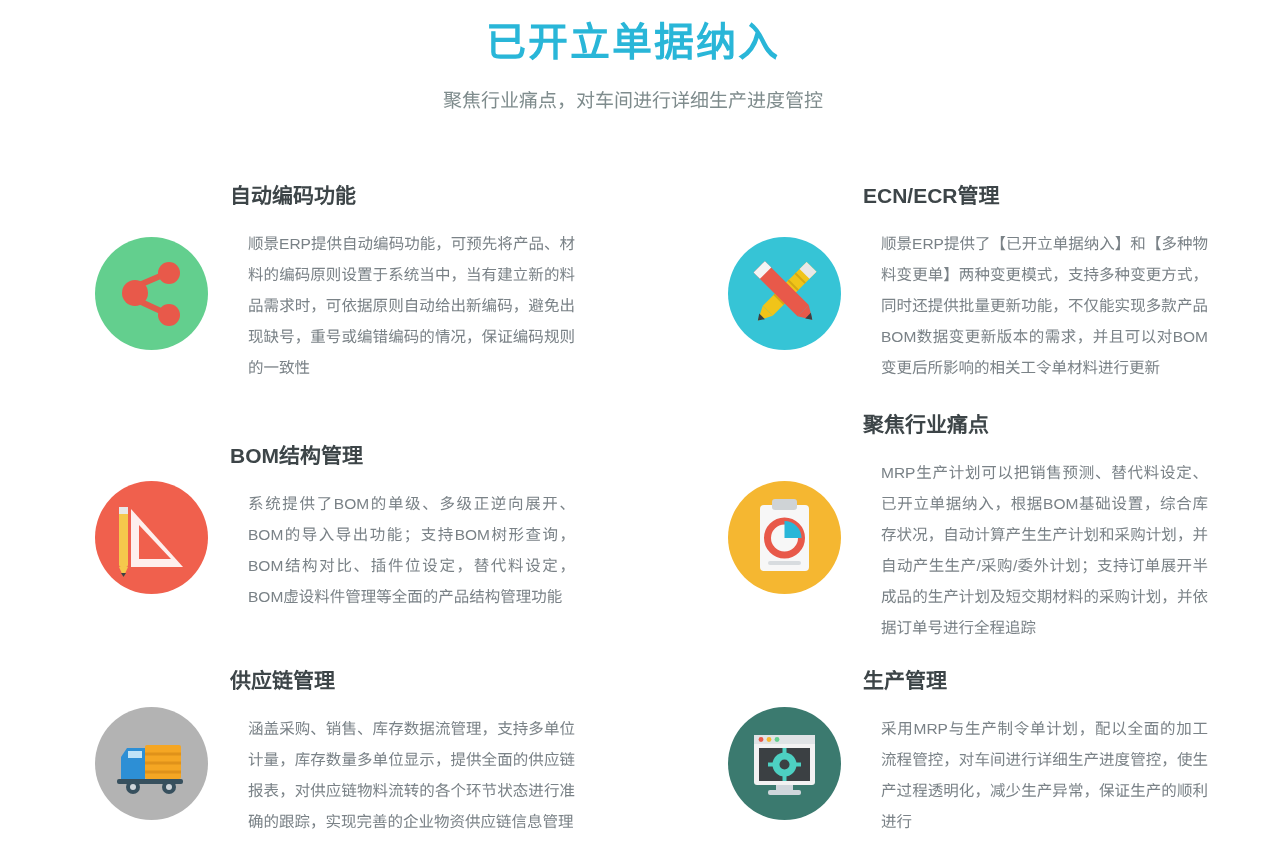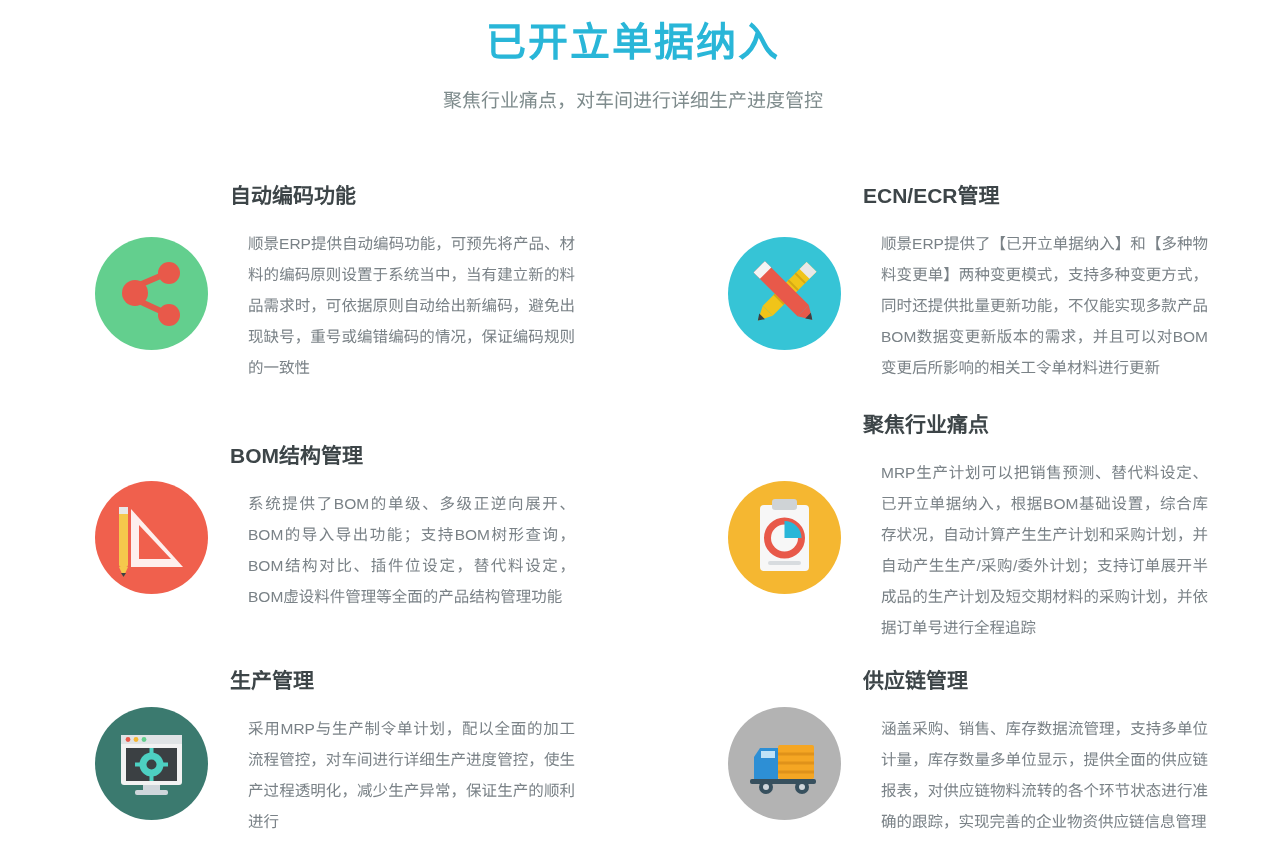--- a/index.html
+++ b/index.html
@@ -180,51 +180,20 @@
             <rect x="44" y="18" width="25" height="11" rx="3" fill="#cfd3d6"></rect>
             <circle cx="56.5" cy="57" r="17" fill="none" stroke="#e8594a" stroke-width="7"></circle>
             <path d="M56.5 40 A17 17 0 0 1 73.5 57 L56.5 57 Z" fill="#29b6d8"></path>
             <rect x="40" y="80" width="33" height="4" rx="2" fill="#d8dcdf"></rect>
           </svg>
         </div>
       </div>
       <div class="card-body">
         <h2 class="card-title">聚焦行业痛点</h2>
         <p class="card-text">MRP生产计划可以把销售预测、替代料设定、已开立单据纳入，根据BOM基础设置，综合库存状况，自动计算产生生产计划和采购计划，并自动产生生产/采购/委外计划；支持订单展开半成品的生产计划及短交期材料的采购计划，并依据订单号进行全程追踪</p>
-      </div>
-    </div>
-
-    <div class="card row3">
-      <div class="icon-wrap">
-        <div class="icon-circle" style="background:#3b7a6f">
-          <svg class="ic-svg" viewBox="0 0 113 113" aria-hidden="true">
-            <rect x="26" y="28" width="61" height="50" rx="3" fill="#f2f2f2"></rect>
-            <rect x="26" y="28" width="61" height="9" fill="#dfe3e5"></rect>
-            <circle cx="33" cy="32.5" r="2.4" fill="#e8594a"></circle>
-            <circle cx="41" cy="32.5" r="2.4" fill="#f5b731"></circle>
-            <circle cx="49" cy="32.5" r="2.4" fill="#63cf8e"></circle>
-            <rect x="31" y="41" width="51" height="33" fill="#3b4043"></rect>
-            <g fill="#4dd0c2">
-              <circle cx="56.5" cy="57.5" r="12"></circle>
-            </g>
-            <circle cx="56.5" cy="57.5" r="5" fill="#3b4043"></circle>
-            <g stroke="#4dd0c2" stroke-width="4">
-              <line x1="56.5" y1="41" x2="56.5" y2="48"></line>
-              <line x1="56.5" y1="67" x2="56.5" y2="74"></line>
-              <line x1="40" y1="57.5" x2="47" y2="57.5"></line>
-              <line x1="66" y1="57.5" x2="73" y2="57.5"></line>
-            </g>
-            <rect x="48" y="78" width="17" height="6" fill="#cfd6db"></rect>
-            <rect x="40" y="83" width="33" height="5" rx="2" fill="#cfd6db"></rect>
-          </svg>
-        </div>
-      </div>
-      <div class="card-body">
-        <h2 class="card-title">生产管理</h2>
-        <p class="card-text">采用MRP与生产制令单计划，配以全面的加工流程管控，对车间进行详细生产进度管控，使生产过程透明化，减少生产异常，保证生产的顺利进行</p>
       </div>
     </div>
 
     <div class="card row3">
       <div class="icon-wrap">
         <div class="icon-circle" style="background:#b3b3b3">
           <svg class="ic-svg" viewBox="0 0 113 113" aria-hidden="true">
             <rect x="50" y="38" width="36" height="34" rx="2" fill="#f5a623"></rect>
             <line x1="50" y1="47" x2="86" y2="47" stroke="#e0921a" stroke-width="3"></line>
             <line x1="50" y1="56" x2="86" y2="56" stroke="#e0921a" stroke-width="3"></line>
@@ -239,14 +208,45 @@
             <circle cx="74" cy="80" r="3" fill="#cfd6db"></circle>
           </svg>
         </div>
       </div>
       <div class="card-body">
         <h2 class="card-title">供应链管理</h2>
         <p class="card-text">涵盖采购、销售、库存数据流管理，支持多单位计量，库存数量多单位显示，提供全面的供应链报表，对供应链物料流转的各个环节状态进行准确的跟踪，实现完善的企业物资供应链信息管理</p>
       </div>
     </div>
 
+    <div class="card row3">
+      <div class="icon-wrap">
+        <div class="icon-circle" style="background:#3b7a6f">
+          <svg class="ic-svg" viewBox="0 0 113 113" aria-hidden="true">
+            <rect x="26" y="28" width="61" height="50" rx="3" fill="#f2f2f2"></rect>
+            <rect x="26" y="28" width="61" height="9" fill="#dfe3e5"></rect>
+            <circle cx="33" cy="32.5" r="2.4" fill="#e8594a"></circle>
+            <circle cx="41" cy="32.5" r="2.4" fill="#f5b731"></circle>
+            <circle cx="49" cy="32.5" r="2.4" fill="#63cf8e"></circle>
+            <rect x="31" y="41" width="51" height="33" fill="#3b4043"></rect>
+            <g fill="#4dd0c2">
+              <circle cx="56.5" cy="57.5" r="12"></circle>
+            </g>
+            <circle cx="56.5" cy="57.5" r="5" fill="#3b4043"></circle>
+            <g stroke="#4dd0c2" stroke-width="4">
+              <line x1="56.5" y1="41" x2="56.5" y2="48"></line>
+              <line x1="56.5" y1="67" x2="56.5" y2="74"></line>
+              <line x1="40" y1="57.5" x2="47" y2="57.5"></line>
+              <line x1="66" y1="57.5" x2="73" y2="57.5"></line>
+            </g>
+            <rect x="48" y="78" width="17" height="6" fill="#cfd6db"></rect>
+            <rect x="40" y="83" width="33" height="5" rx="2" fill="#cfd6db"></rect>
+          </svg>
+        </div>
+      </div>
+      <div class="card-body">
+        <h2 class="card-title">生产管理</h2>
+        <p class="card-text">采用MRP与生产制令单计划，配以全面的加工流程管控，对车间进行详细生产进度管控，使生产过程透明化，减少生产异常，保证生产的顺利进行</p>
+      </div>
+    </div>
+
   </div>
 </div>
 
 </body></html>

